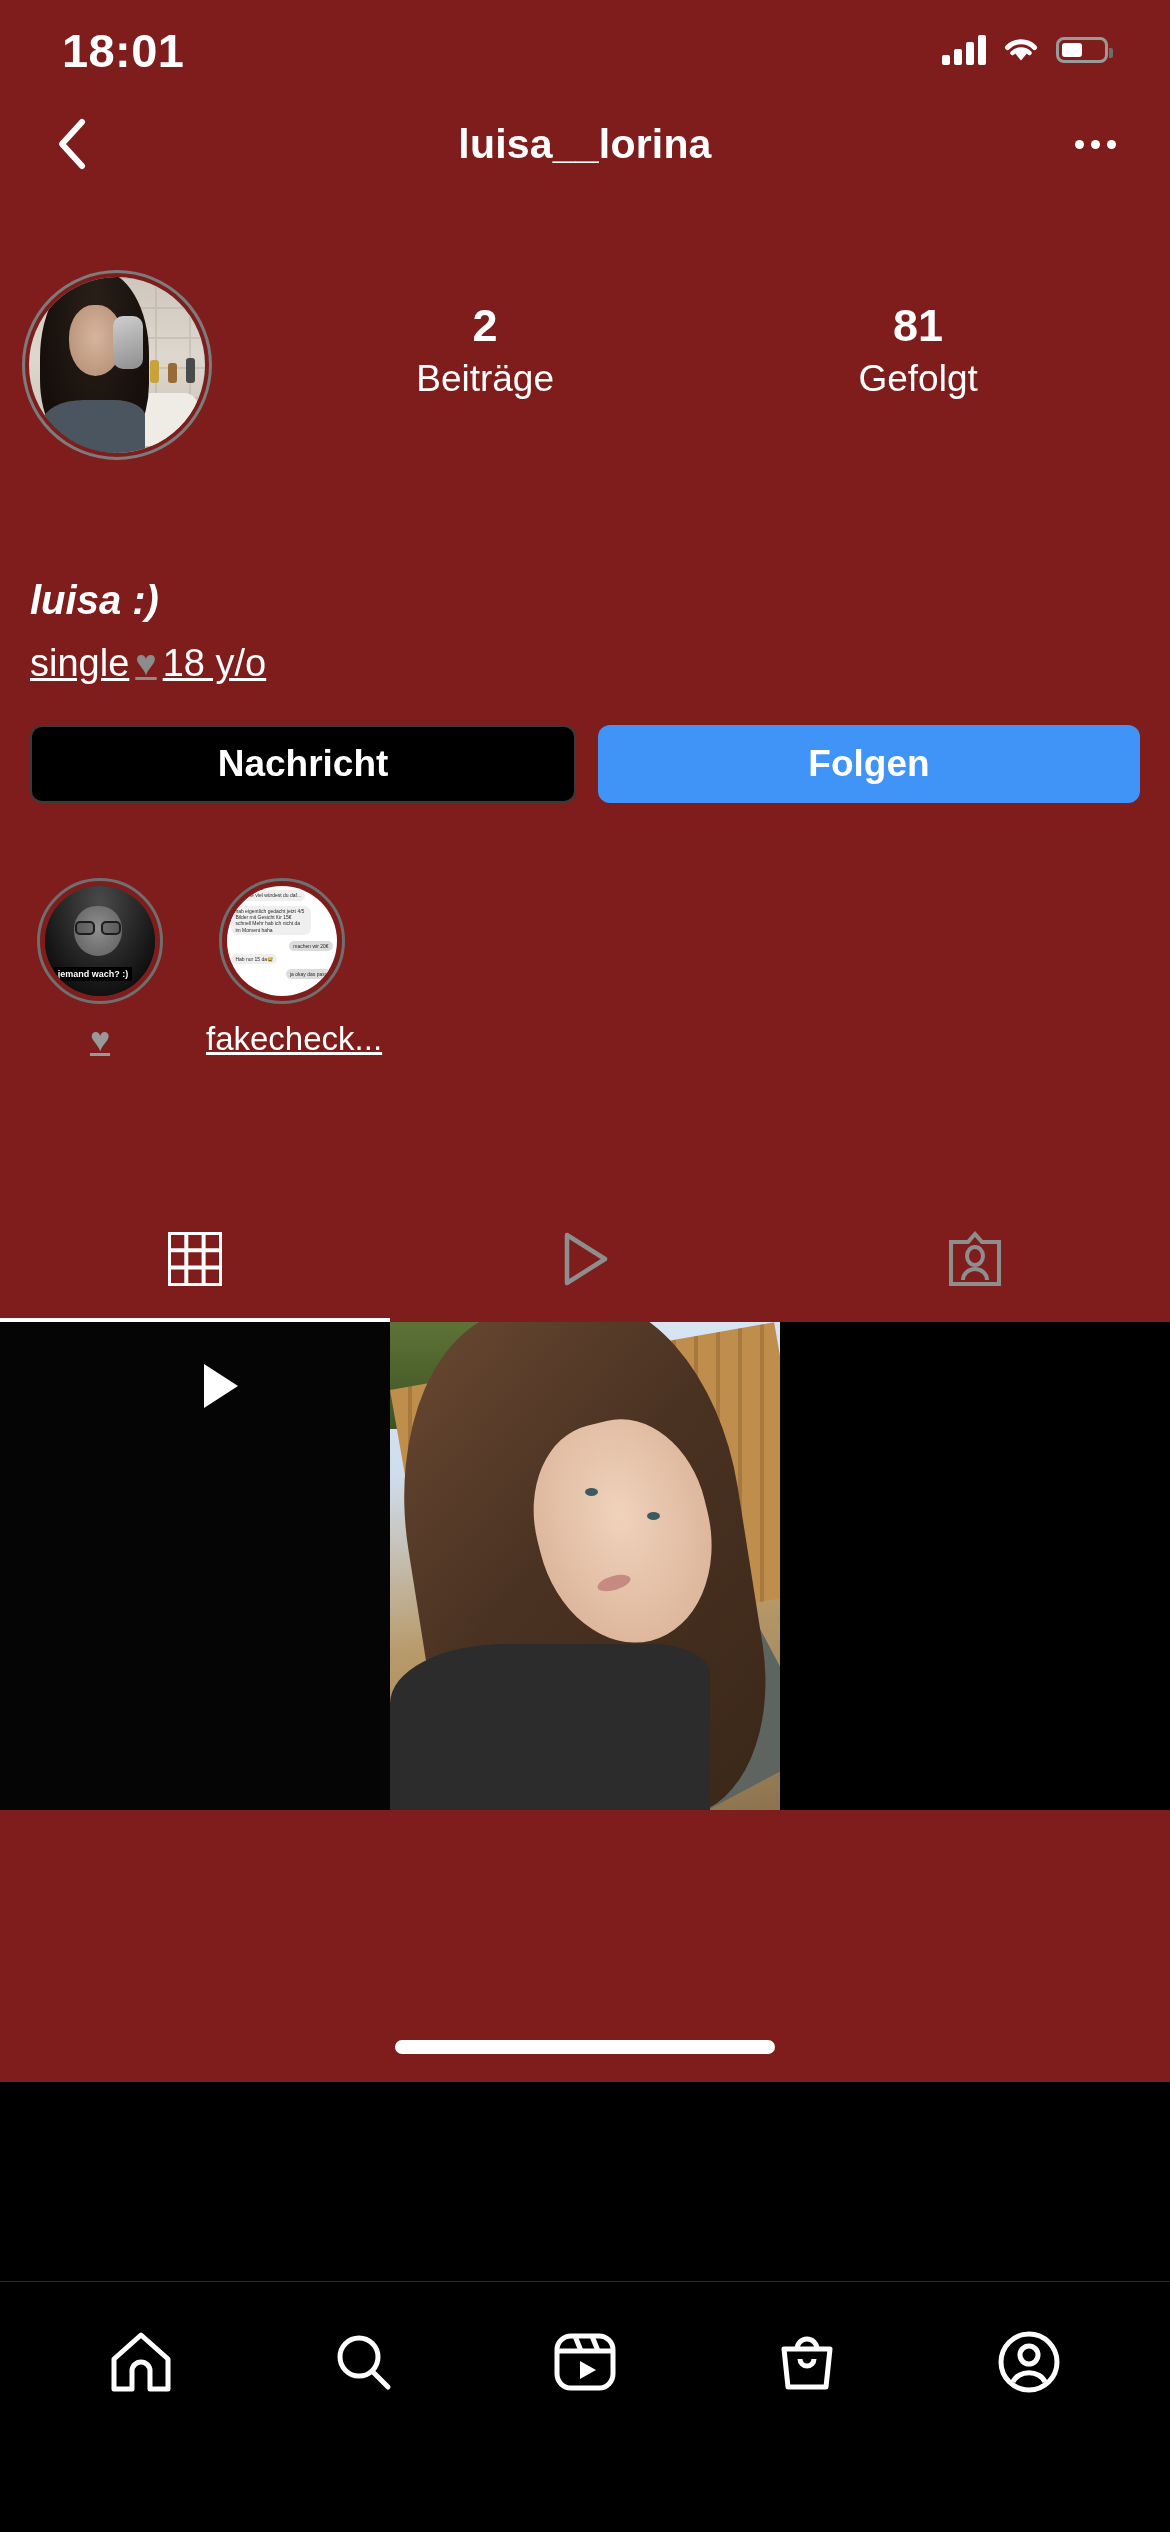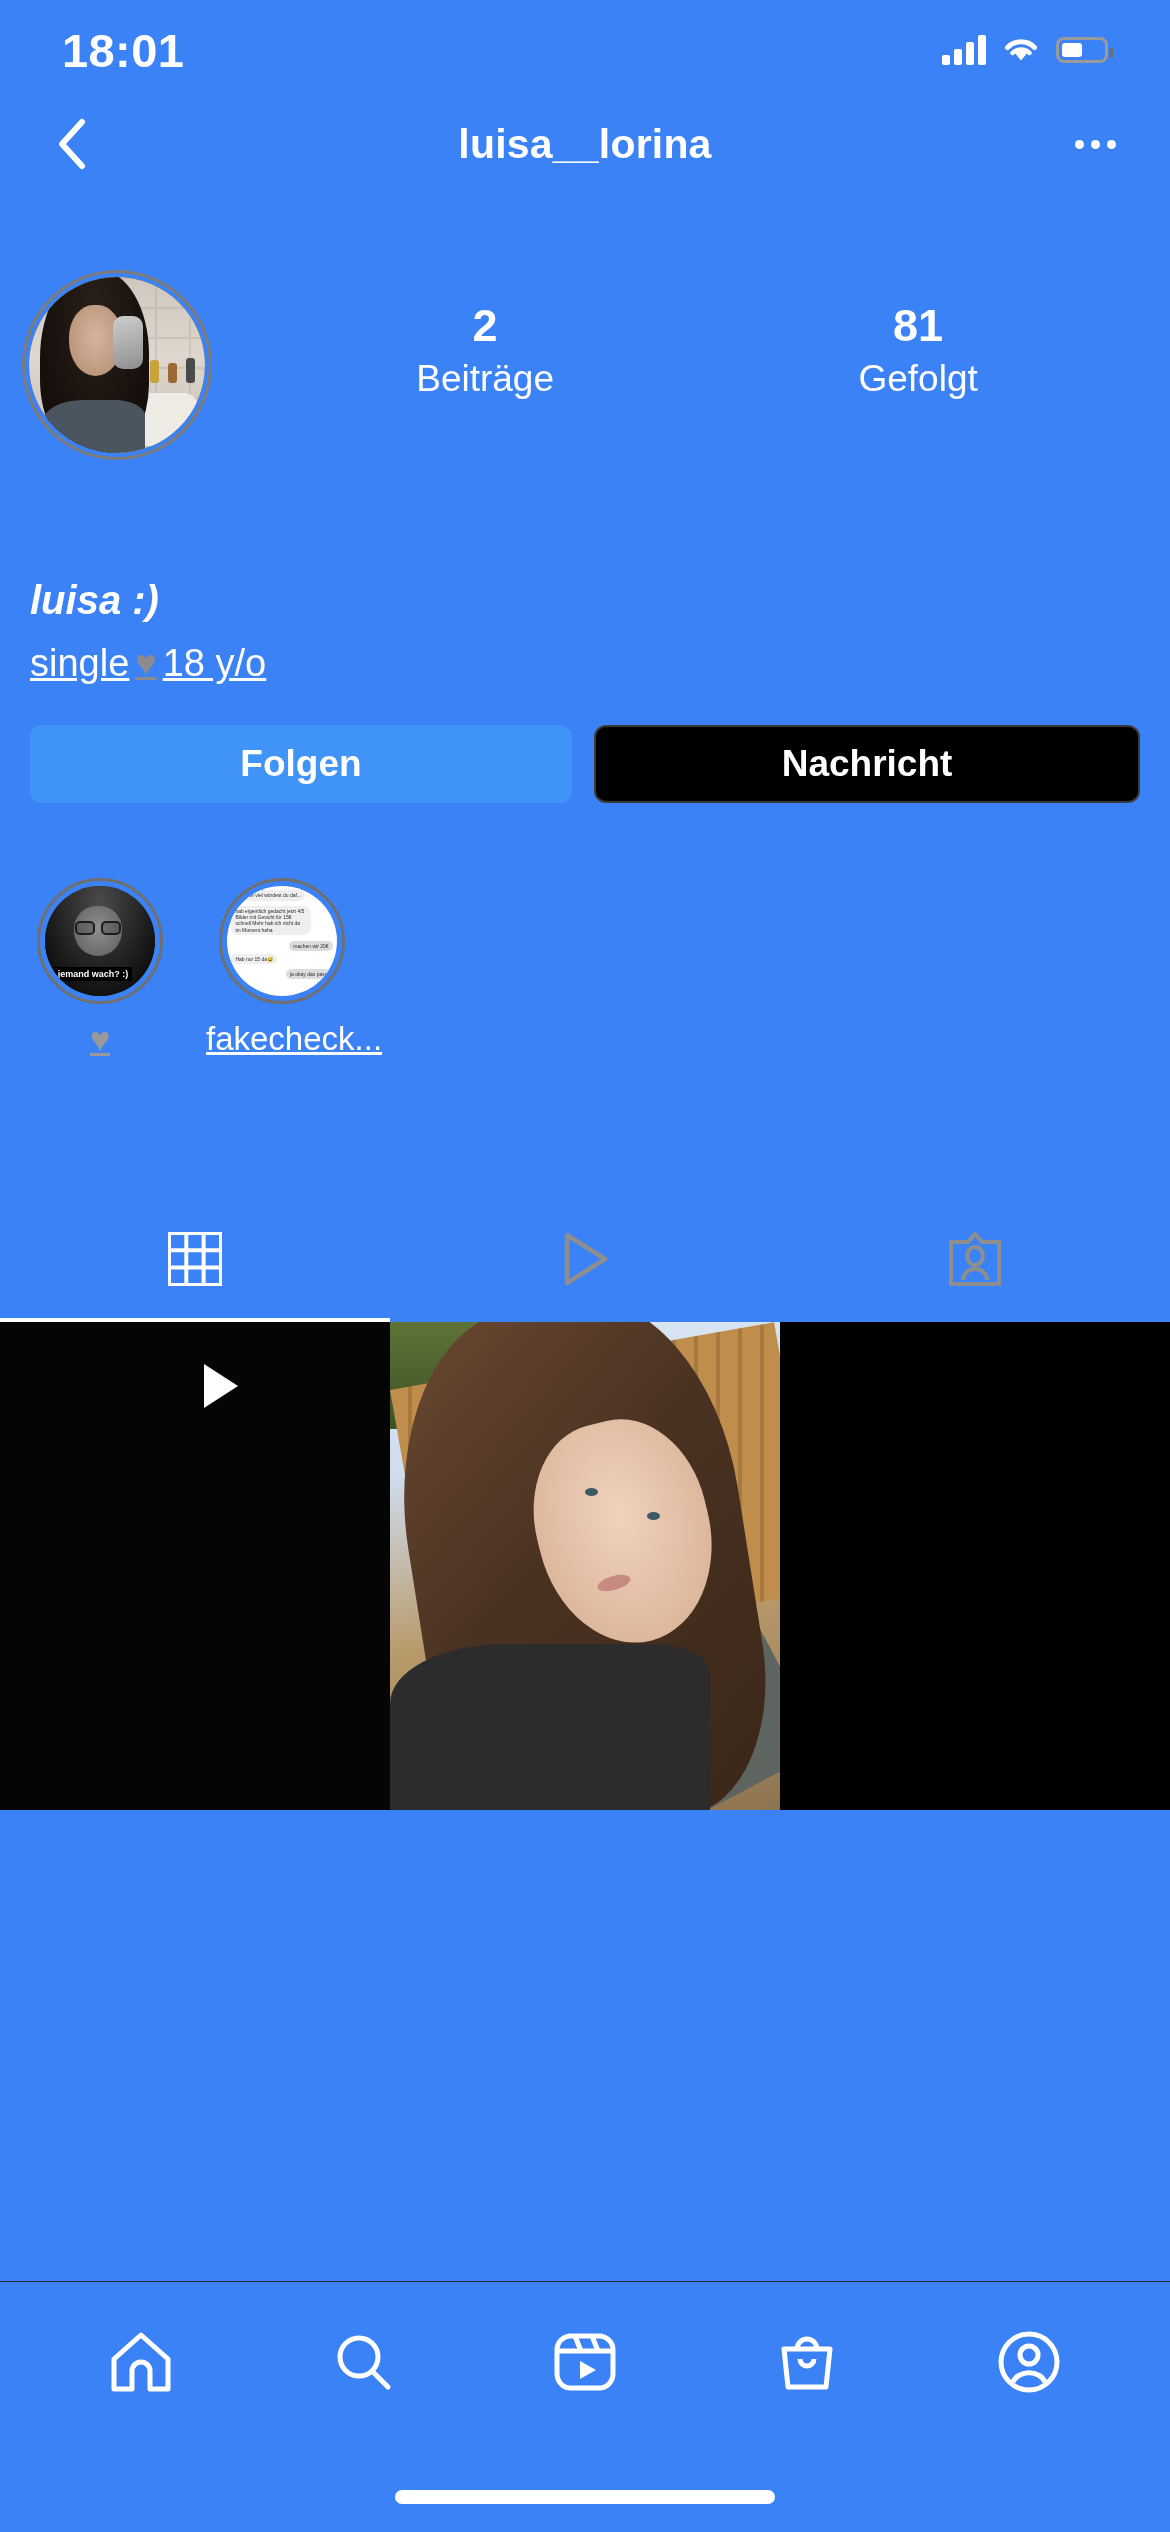--- a/index.html
+++ b/index.html
@@ -3,21 +3,21 @@
 <meta charset="utf-8">
 <style>
   * { margin:0; padding:0; box-sizing:border-box; }
   html, body {
     width:1170px; height:2532px;
     background:#000;
     font-family:"Liberation Sans", sans-serif;
     color:#fff;
     overflow:hidden;
   }
-  .screen { position:relative; width:1170px; height:2532px; background:#3b82f6; }
+  .screen { position:relative; width:1170px; height:2082px; background:#7f1d1d; }
 
   
   .status-bar {
     position:absolute; top:0; left:0; width:1170px; height:100px;
     display:flex; align-items:center; justify-content:space-between;
     padding:0 62px;
   }
   .status-time { font-size:47px; font-weight:600; letter-spacing:.4px; }
   .status-right { display:flex; align-items:center; gap:16px; }
   .signal { display:flex; align-items:flex-end; gap:4px; height:30px; }
@@ -281,22 +281,22 @@
   <div class="bio">
     <div class="bio-name">luisa :)</div>
     <div class="bio-text">
       <span>single</span>
       <span class="heart-emoji">♥</span>
       <span>18 y/o</span>
     </div>
   </div>
 
   <div class="actions">
+    <div class="btn btn-message">Nachricht</div>
     <div class="btn btn-follow">Folgen</div>
-    <div class="btn btn-message">Nachricht</div>
   </div>
 
   <div class="highlights">
 
     <div class="hl">
       <div class="hl-ring">
         <div class="hl-img hl1">
           <div class="h-hair"></div>
           <div class="h-face"></div>
           <div class="h-glass">

